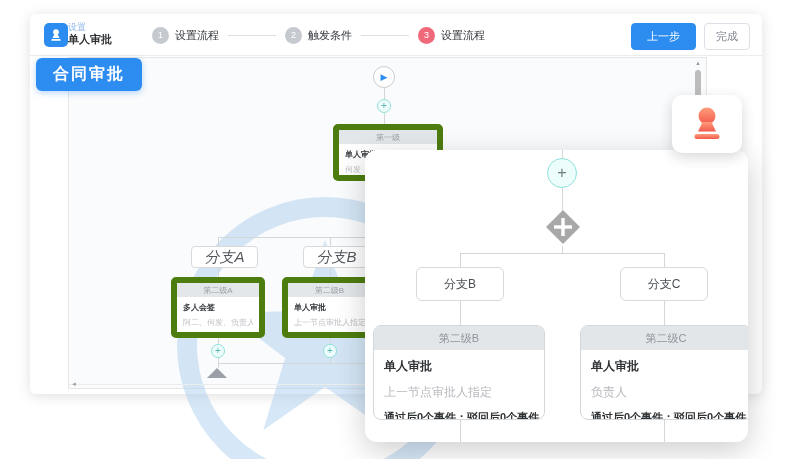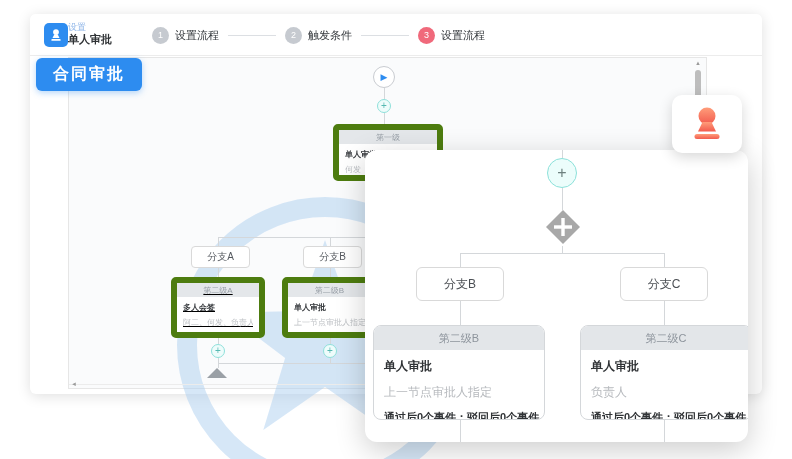--- a/index.html
+++ b/index.html
@@ -51,23 +51,23 @@
   .mini-card { position:absolute; background:#fff; border:6px solid #4d7c0f; border-radius:5px;
     overflow:hidden; }
   .mini-head { height:14px; background:#e4e7ea; color:#979ea6; font-size:8px;
     display:flex; align-items:center; justify-content:center; }
   .mini-body { padding:3px 6px; }
   .mini-type { font-size:8px; font-weight:bold; color:#35383c; margin-top:2px; }
   .mini-assignee { font-size:8px; color:#bcbfc3; margin-top:4px; white-space:nowrap; overflow:hidden; }
   .mini-events { font-size:7px; font-weight:bold; color:#35383c; margin-top:4px;
     white-space:nowrap; overflow:hidden; }
 
-  .branch-btn-sm { position:absolute; width:59px; height:22px; background:#fff;
-    border:1px solid #d9d9d9; border-radius:4px; font-size:10px; color:#54585e;
-    display:flex; align-items:center; justify-content:center; cursor:pointer; }
+  .branch-btn-sm { position:absolute; width:67px; height:22px; background:#fff;
+    border:1px solid #d9d9d9; border-radius:4px; font-size:15px; color:#54585e;
+    display:flex; align-items:center; justify-content:center; cursor:pointer;font-style:italic; }
 
   .merge-triangle { position:absolute; width:0; height:0;
     border-left:10px solid transparent; border-right:10px solid transparent;
     border-bottom:10px solid #9aa0a6; }
 
   .hsb-track { position:absolute; left:1px; right:1px; bottom:4px; height:1px; background:#ececec; }
   .sb-arrow { position:absolute; font-size:6px; color:#9a9a9a; line-height:1; }
   .vsb-thumb { position:absolute; left:627px; top:13px; width:6px; height:28px;
     background:#bdbdbd; border-radius:3px; }
 
@@ -134,20 +134,24 @@
       <div class="step-circle">2</div>
       <div class="step-label">触发条件</div>
     </div>
     <div class="step-line"></div>
     <div class="step">
       <div class="step-circle active">3</div>
       <div class="step-label">设置流程</div>
     </div>
   </div>
 
+  <div class="header-buttons">
+    <button class="btn btn-primary">上一步</button>
+    <button class="btn btn-default">完成</button>
+  </div>
 </div>
 
 <div class="canvas"></div>
 
 <div class="bg-flow">
 
   <div class="play-circle">▶</div>
   <div class="vline" style="left:316px;top:31px;height:11px;"></div>
   <div class="plus-small" style="left:309px;top:42px;">+</div>
   <div class="vline" style="left:316px;top:56px;height:11px;"></div>
@@ -165,21 +169,21 @@
   <div class="hline" style="left:150px;top:180px;width:232px;"></div>
   <div class="vline" style="left:150px;top:180px;height:9px;"></div>
   <div class="vline" style="left:262px;top:180px;height:9px;"></div>
 
   <div class="branch-btn-sm" style="left:123px;top:189px;">分支A</div>
   <div class="branch-btn-sm" style="left:235px;top:189px;">分支B</div>
 
   <div class="vline" style="left:150px;top:211px;height:9px;"></div>
   <div class="vline" style="left:262px;top:211px;height:9px;"></div>
 
-  <div class="mini-card" style="left:103px;top:220px;width:94px;height:61px;text-decoration:underline;">
+  <div class="mini-card" style="left:103px;top:220px;width:94px;height:61px;">
     <div class="mini-head">第二级A</div>
     <div class="mini-body">
       <div class="mini-type">多人会签</div>
       <div class="mini-assignee">阿二、何发、负责人</div>
       <div class="mini-events">通过后0个事件；驳回后0个事件</div>
     </div>
   </div>
   <div class="mini-card" style="left:214px;top:220px;width:95px;height:61px;">
     <div class="mini-head">第二级B</div>
     <div class="mini-body">

